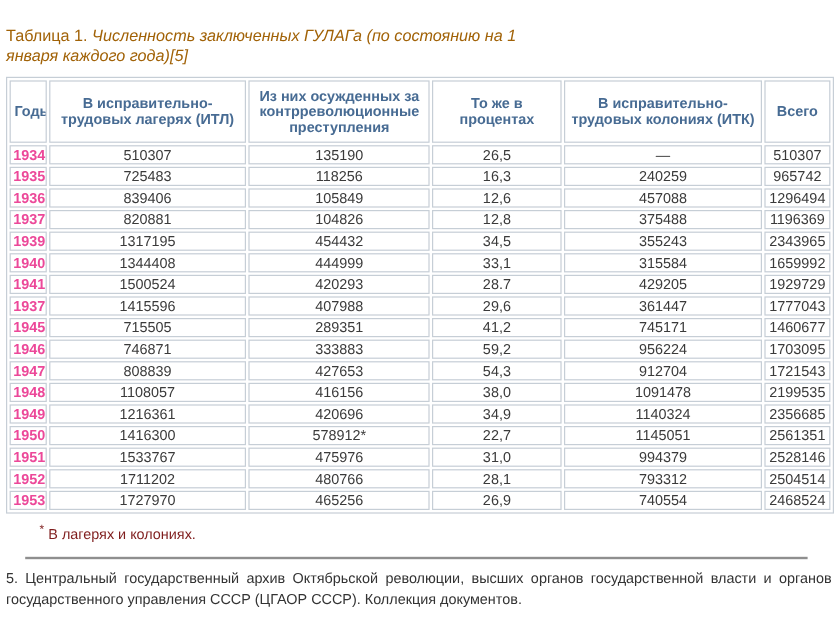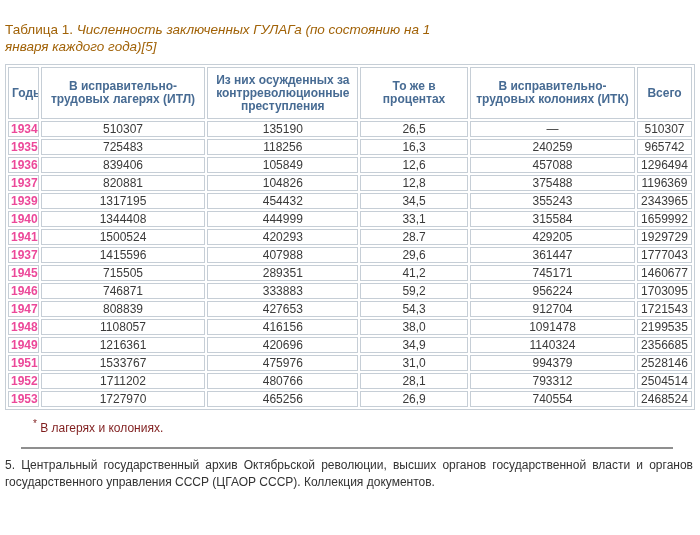--- a/index.html
+++ b/index.html
@@ -212,20 +212,28 @@
         </tr>
         <tr>
           <td class="year">1949</td>
           <td>1216361</td>
           <td>420696</td>
           <td>34,9</td>
           <td>1140324</td>
           <td>2356685</td>
         </tr>
         <tr>
+          <td class="year">1950</td>
+          <td>1416300</td>
+          <td>578912*</td>
+          <td>22,7</td>
+          <td>1145051</td>
+          <td>2561351</td>
+        </tr>
+        <tr>
           <td class="year">1951</td>
           <td>1533767</td>
           <td>475976</td>
           <td>31,0</td>
           <td>994379</td>
           <td>2528146</td>
         </tr>
         <tr>
           <td class="year">1952</td>
           <td>1711202</td>

